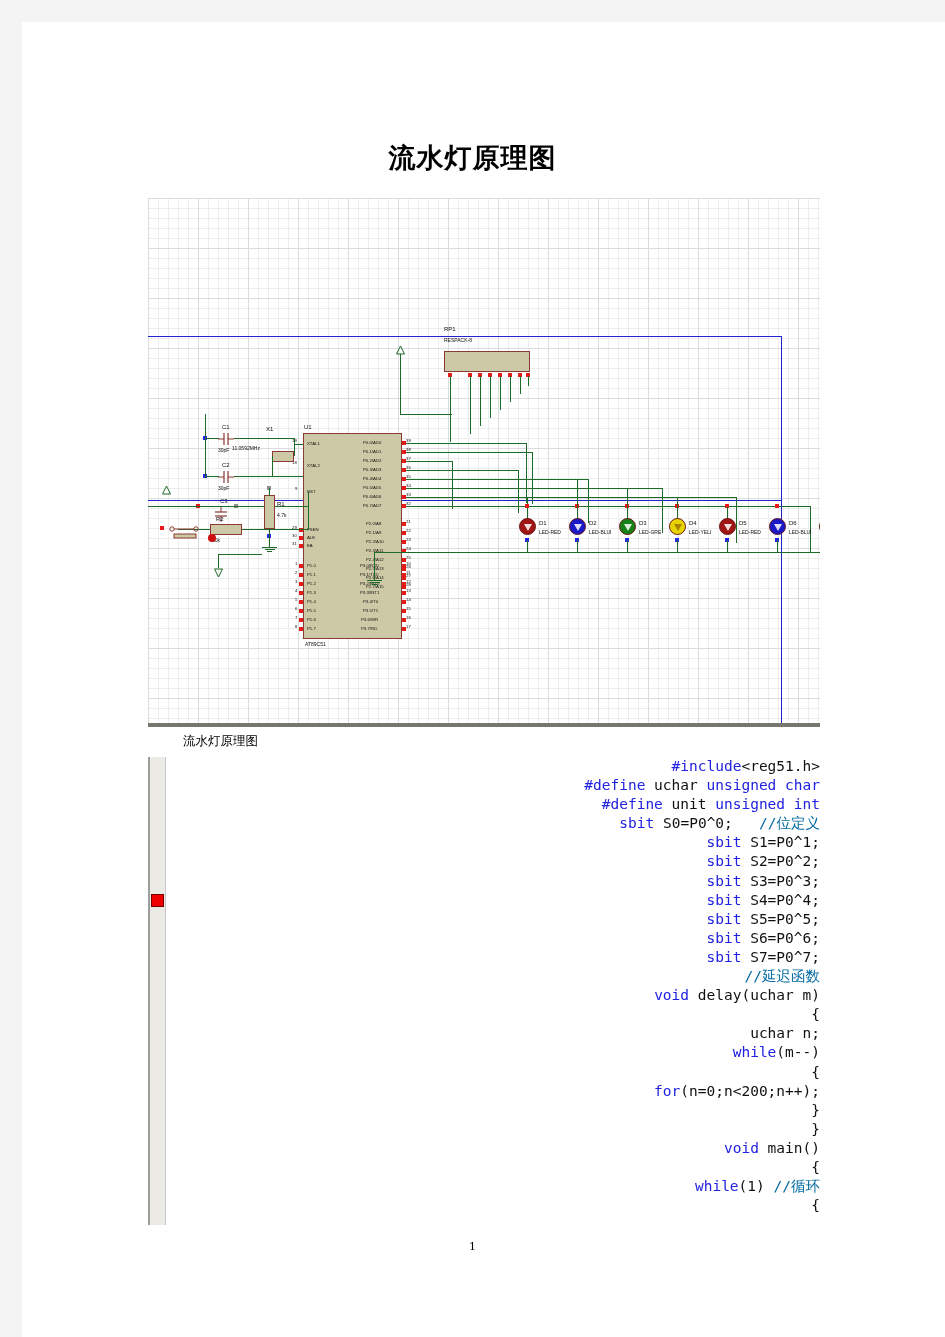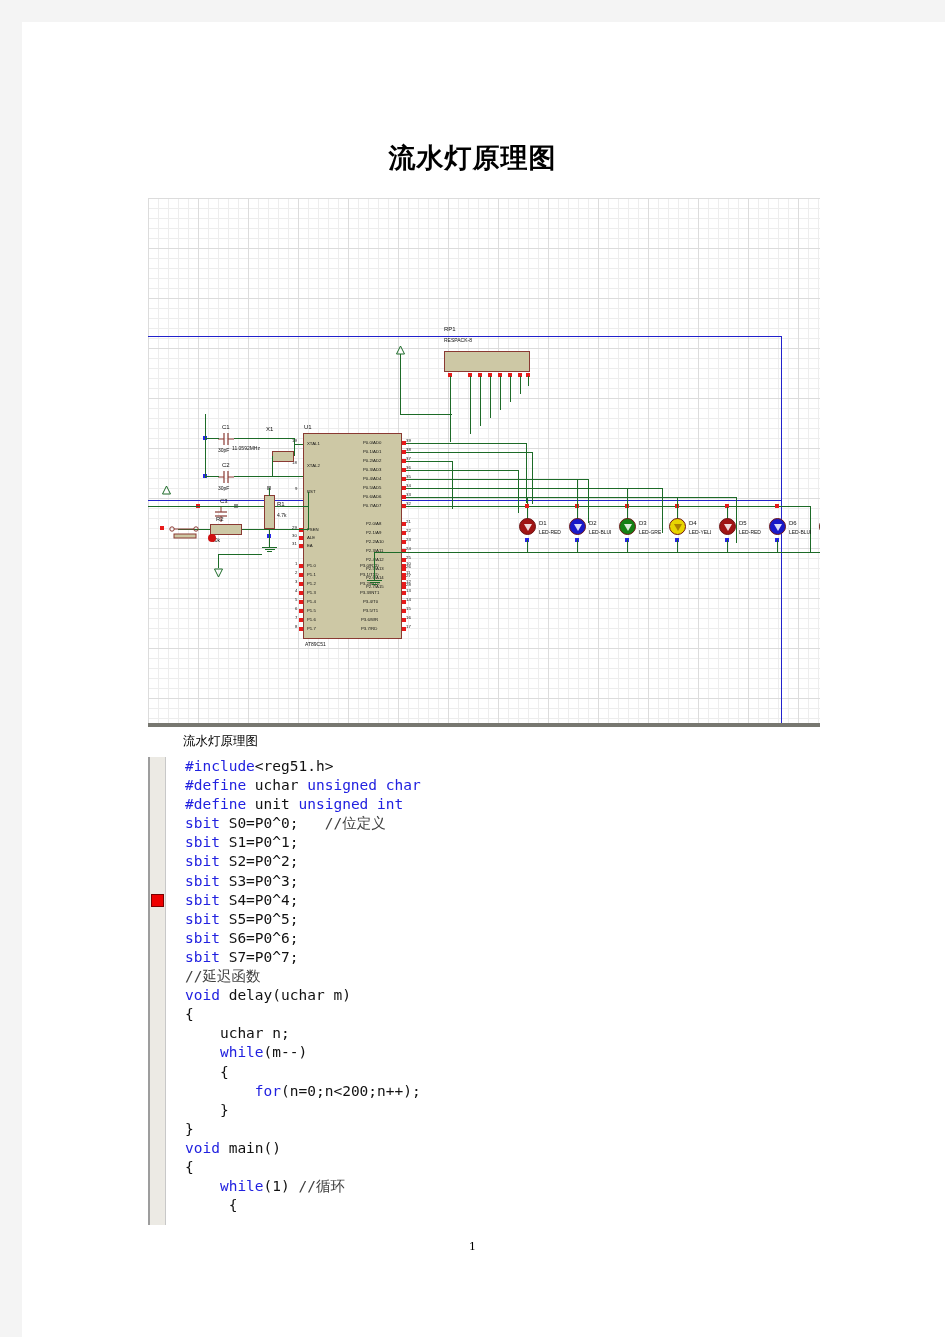--- a/index.html
+++ b/index.html
@@ -213,23 +213,24 @@
     box-sizing: border-box;
   }
   #code-lines {
     flex: 1 1 auto;
     padding-left: 19px;
     font-family: "DejaVu Sans Mono", monospace;
     font-size: 14.5px;
     line-height: 19.1px;
     color: #111111;
     white-space: pre;
+    text-align: right;
   }
   .kw  { color: #2121e0; }
-  .cmt { color: #404040; }
+  .cmt { color: #0369a1; }
 
   
   #page-number {
     position: absolute;
     left: 0; top: 1240px;
     width: 945px;
     text-align: center;
     font-size: 11px;
     color: #000;
     font-family: "DejaVu Serif", serif;

